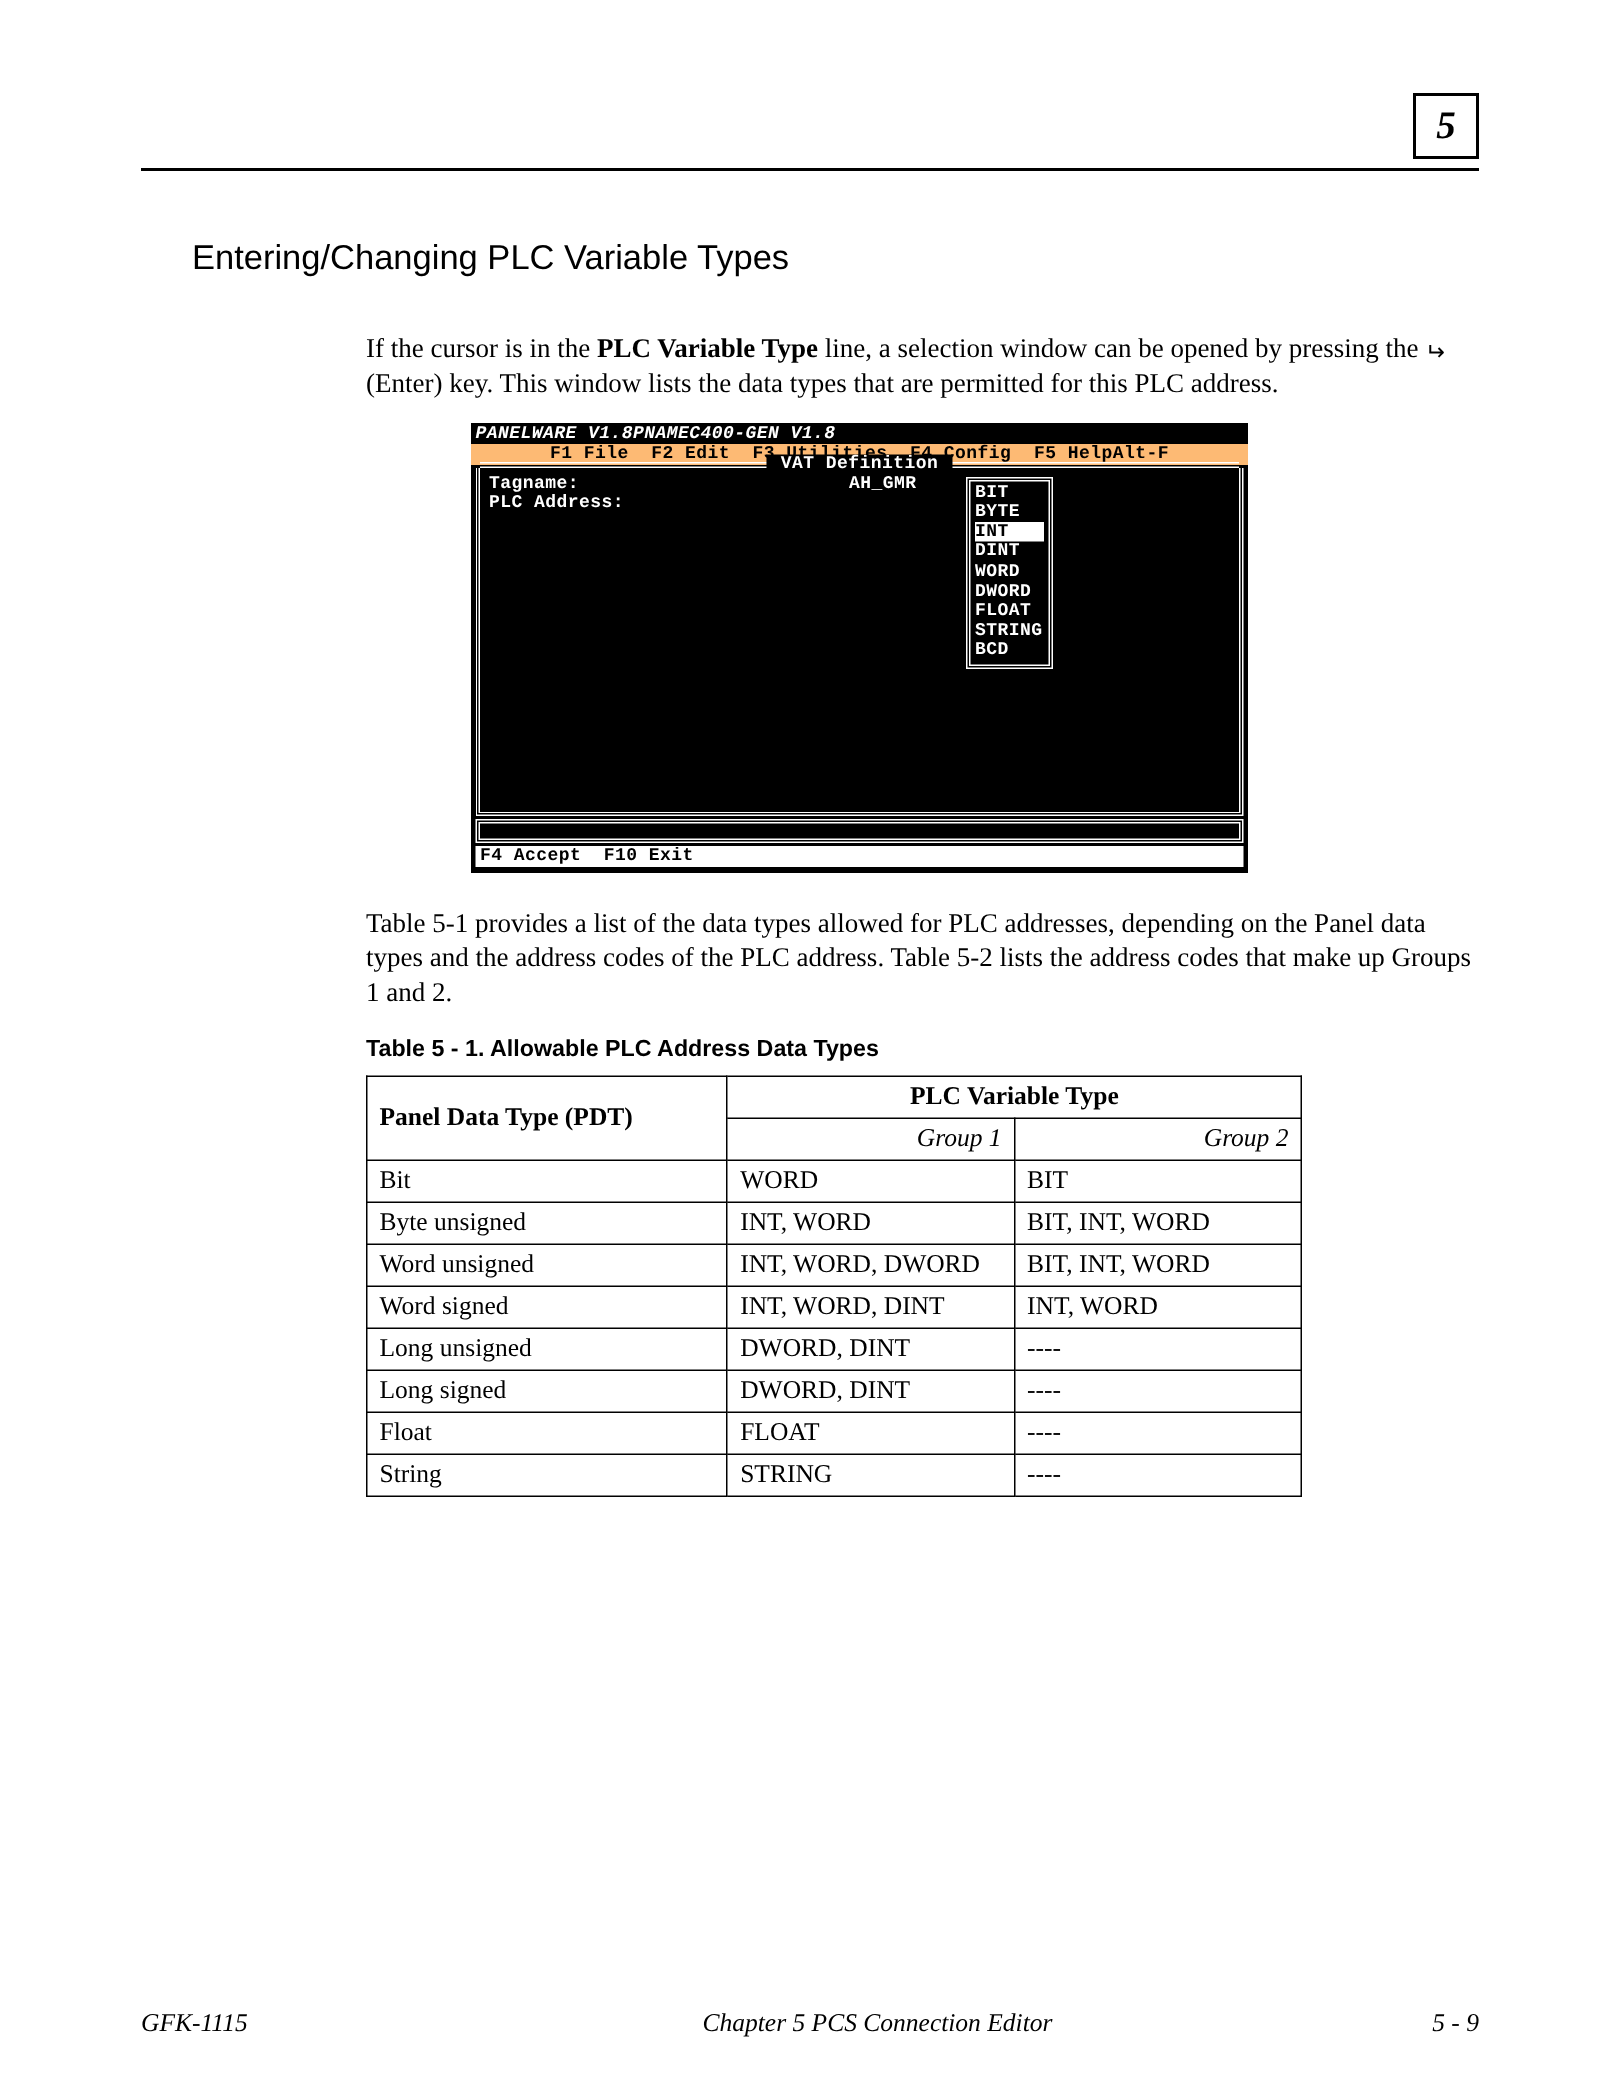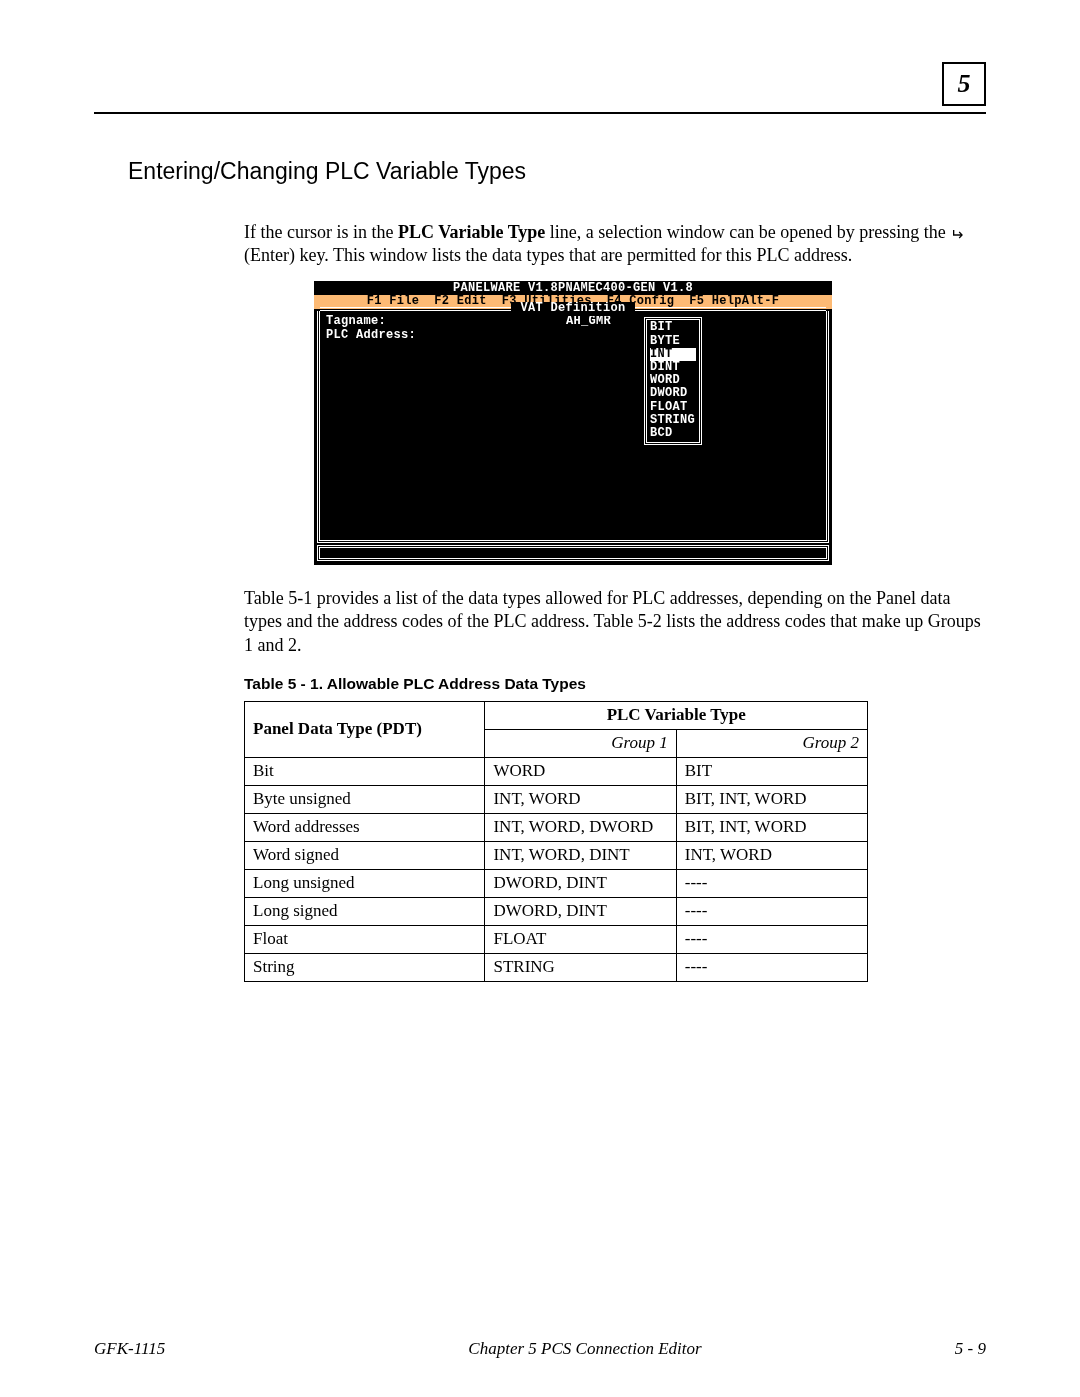--- a/index.html
+++ b/index.html
@@ -73,23 +73,24 @@
     color: #fff;
     font-family: "Courier New", monospace;
     font-size: 12px;
     font-weight: bold;
     line-height: 1.1;
     letter-spacing: 0.3px;
     padding-bottom: 4px;
   }
   .dos-toprow {
     display: flex;
-    justify-content: center;
+    justify-content: flex-start;
     padding: 1px 3px 0 3px;
     white-space: pre;
+    font-style: italic;
   }
   .dos-menubar {
     background: #fdba74;
     color: #000;
     padding: 0 3px 1px 3px;
     white-space: pre;
     display: flex;
     justify-content: center;
   }
   .dos-middle {
@@ -230,20 +231,21 @@
             <div class="selected">INT</div>
             <div>DINT</div>
             <div>WORD</div>
             <div>DWORD</div>
             <div>FLOAT</div>
             <div>STRING</div>
             <div>BCD</div>
           </div>
         </div>
         <div class="dos-status-panel"></div>
+        <div class="dos-bottom-hint">F4 Accept  F10 Exit</div>
       </div>
     </div>
 
     <p class="body-text">Table 5-1 provides a list of the data types allowed for PLC addresses, depending on the Panel data types and the address codes of the PLC address. Table 5-2 lists the address codes that make up Groups 1 and 2.</p>
 
     <div class="table-caption">Table 5 - 1.  Allowable PLC Address Data Types</div>
 
     <table class="data">
       <colgroup>
           <col class="col1">
@@ -263,21 +265,21 @@
         <td>Bit</td>
         <td>WORD</td>
         <td>BIT</td>
       </tr>
       <tr>
         <td>Byte unsigned</td>
         <td>INT, WORD</td>
         <td>BIT, INT, WORD</td>
       </tr>
       <tr>
-        <td>Word addresses</td>
+        <td>Word unsigned</td>
         <td>INT, WORD, DWORD</td>
         <td>BIT, INT, WORD</td>
       </tr>
       <tr>
         <td>Word signed</td>
         <td>INT, WORD, DINT</td>
         <td>INT, WORD</td>
       </tr>
       <tr>
         <td>Long unsigned</td>

